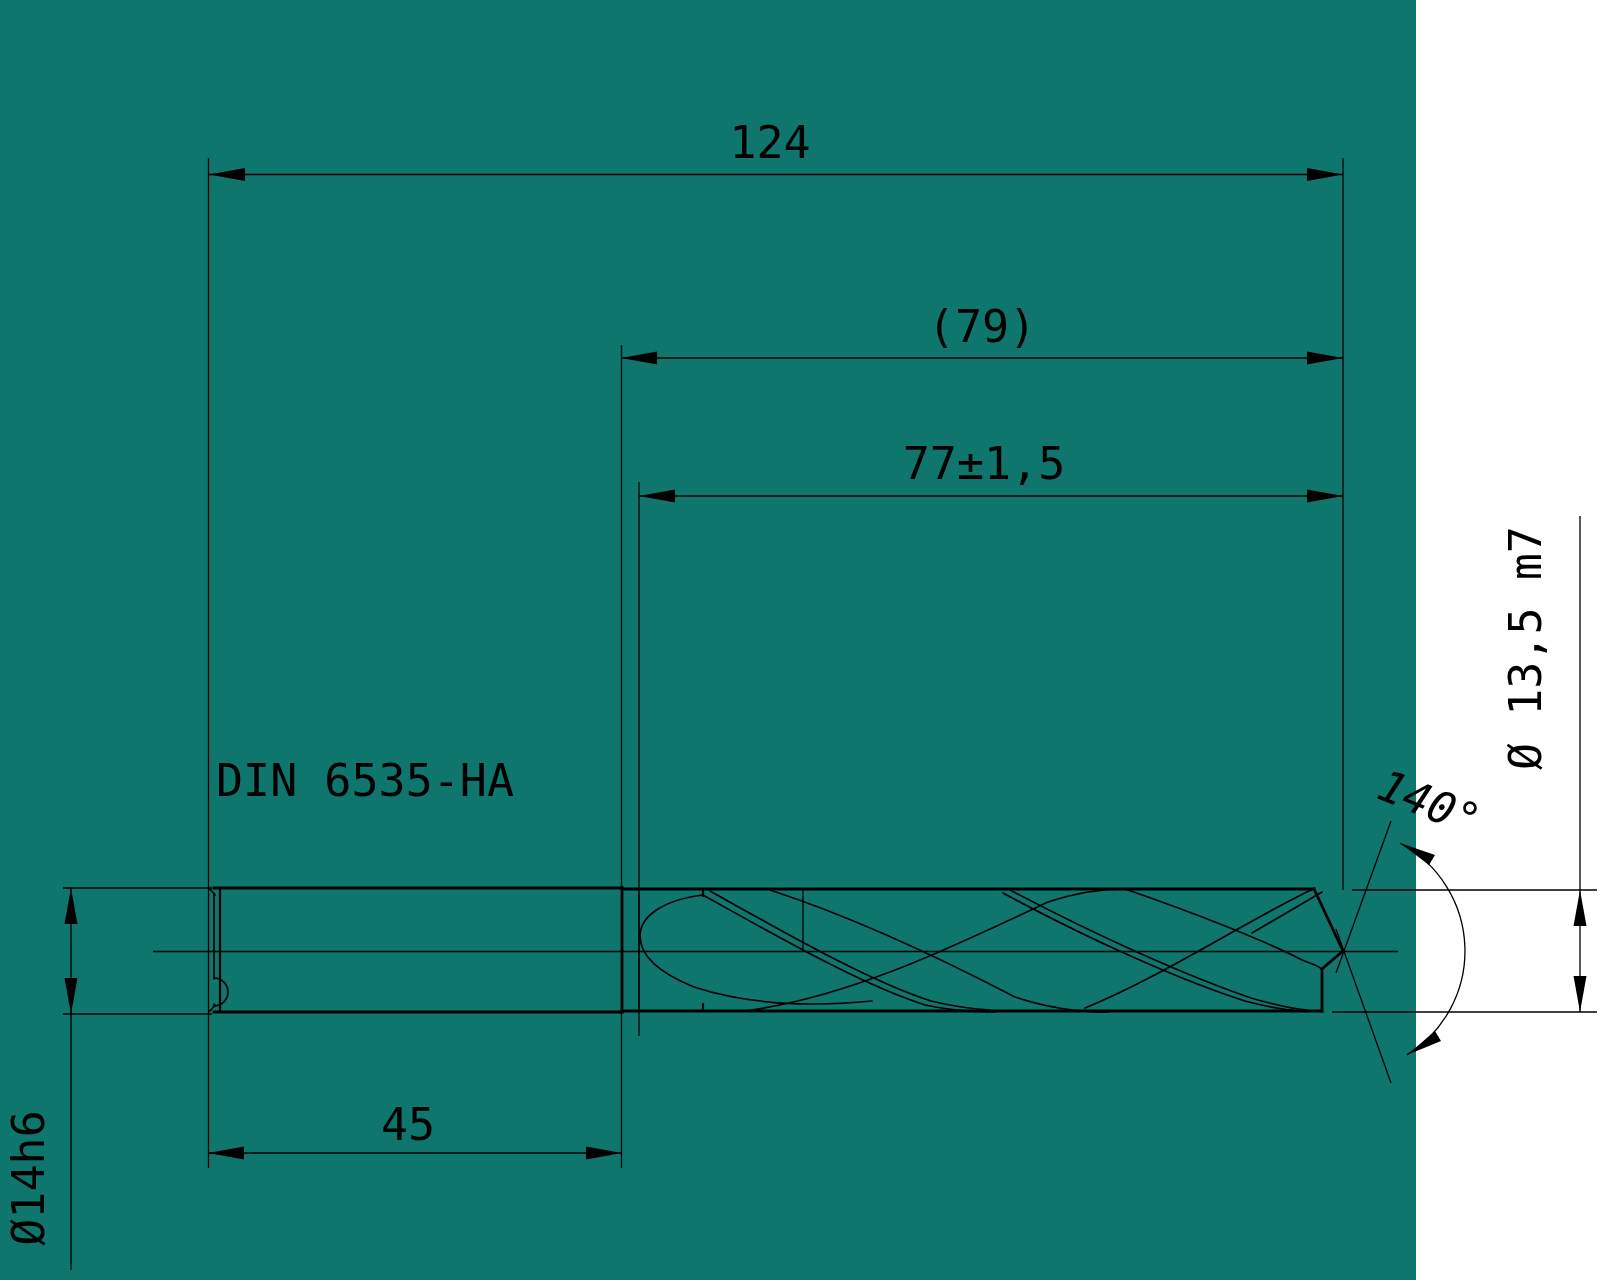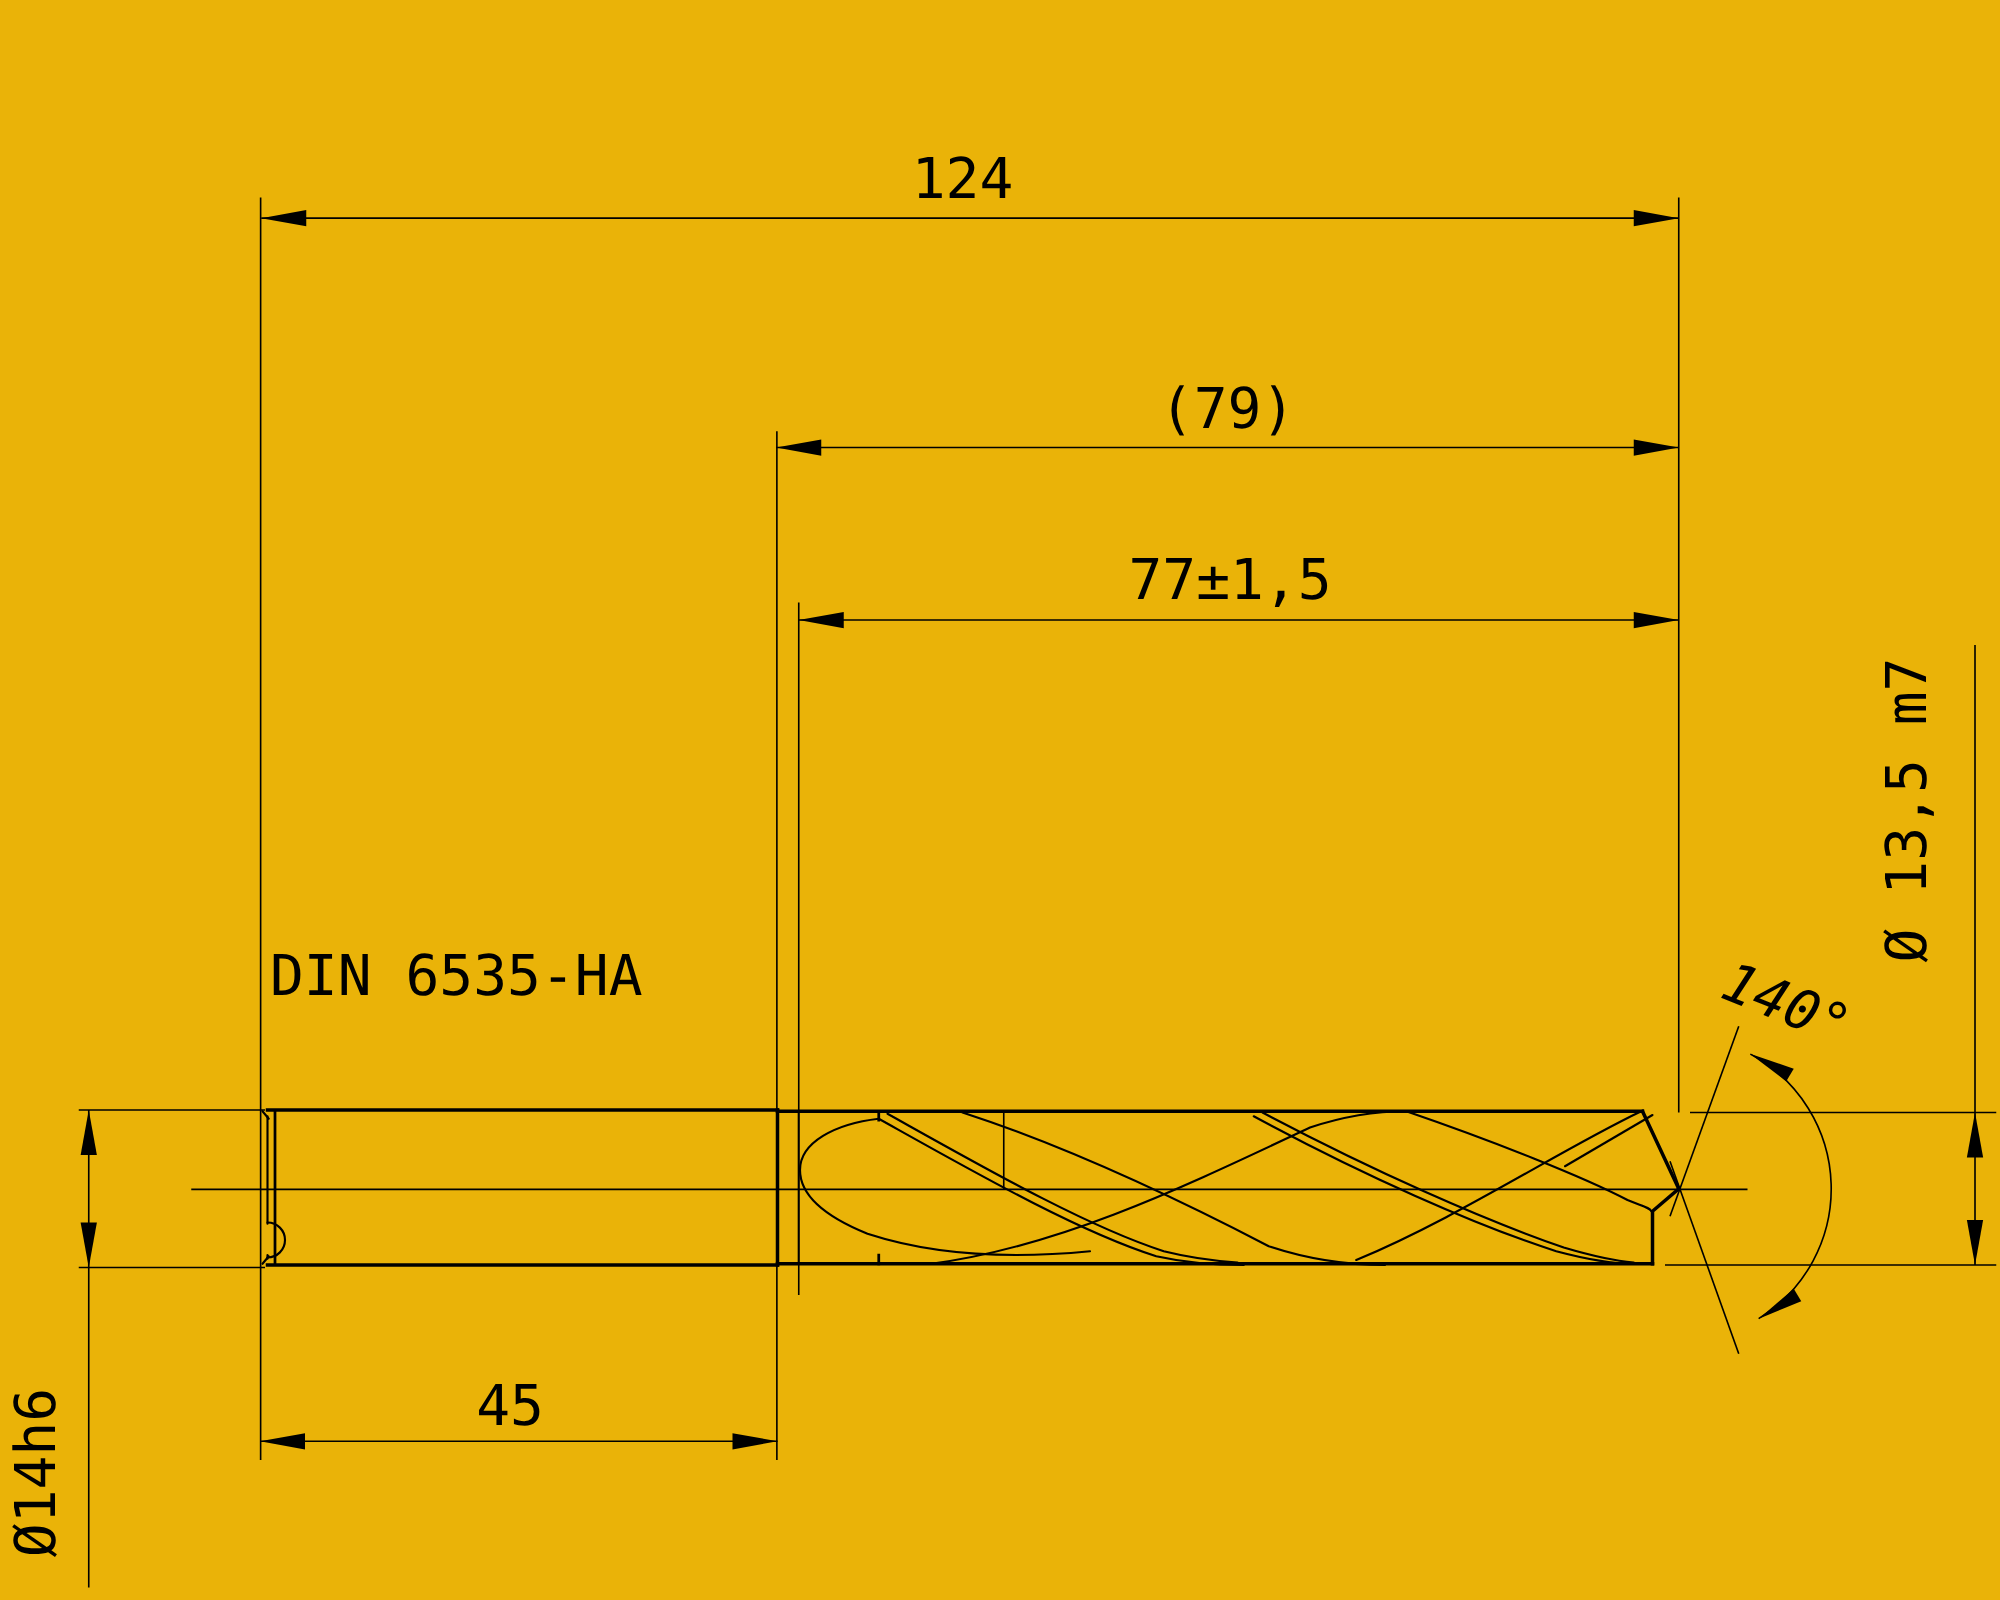--- a/index.html
+++ b/index.html
@@ -5,23 +5,23 @@
   html, body {
     margin: 0;
     padding: 0;
     background: #ffffff;
     width: 1600px;
     height: 1280px;
     overflow: hidden;
   }
   #stage {
     position: relative;
-    width: 1600px;
+    width: 1416px;
     height: 1280px;
-    background: #eab308;
+    background: #0f766e;
   }
   svg { display: block; }
   .obj   { stroke: #000; stroke-width: 2.8; fill: none; stroke-linecap: square; }
   .obj2  { stroke: #000; stroke-width: 2.2; fill: none; stroke-linecap: square; }
   .med   { stroke: #000; stroke-width: 1.7; fill: none; stroke-linecap: round; }
   .thin  { stroke: #000; stroke-width: 1.3; fill: none; stroke-linecap: butt; }
   .arrow { fill: #000; stroke: none; }
   .dimtext {
     font-family: "DejaVu Sans Mono", "Liberation Mono", monospace;
     font-size: 45px;

